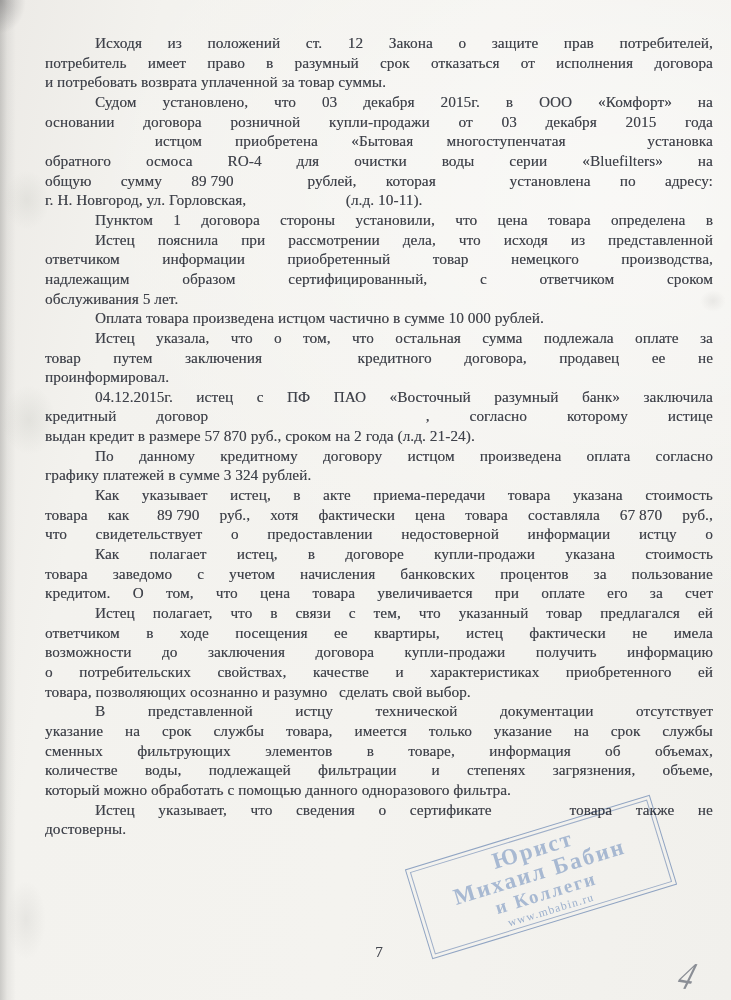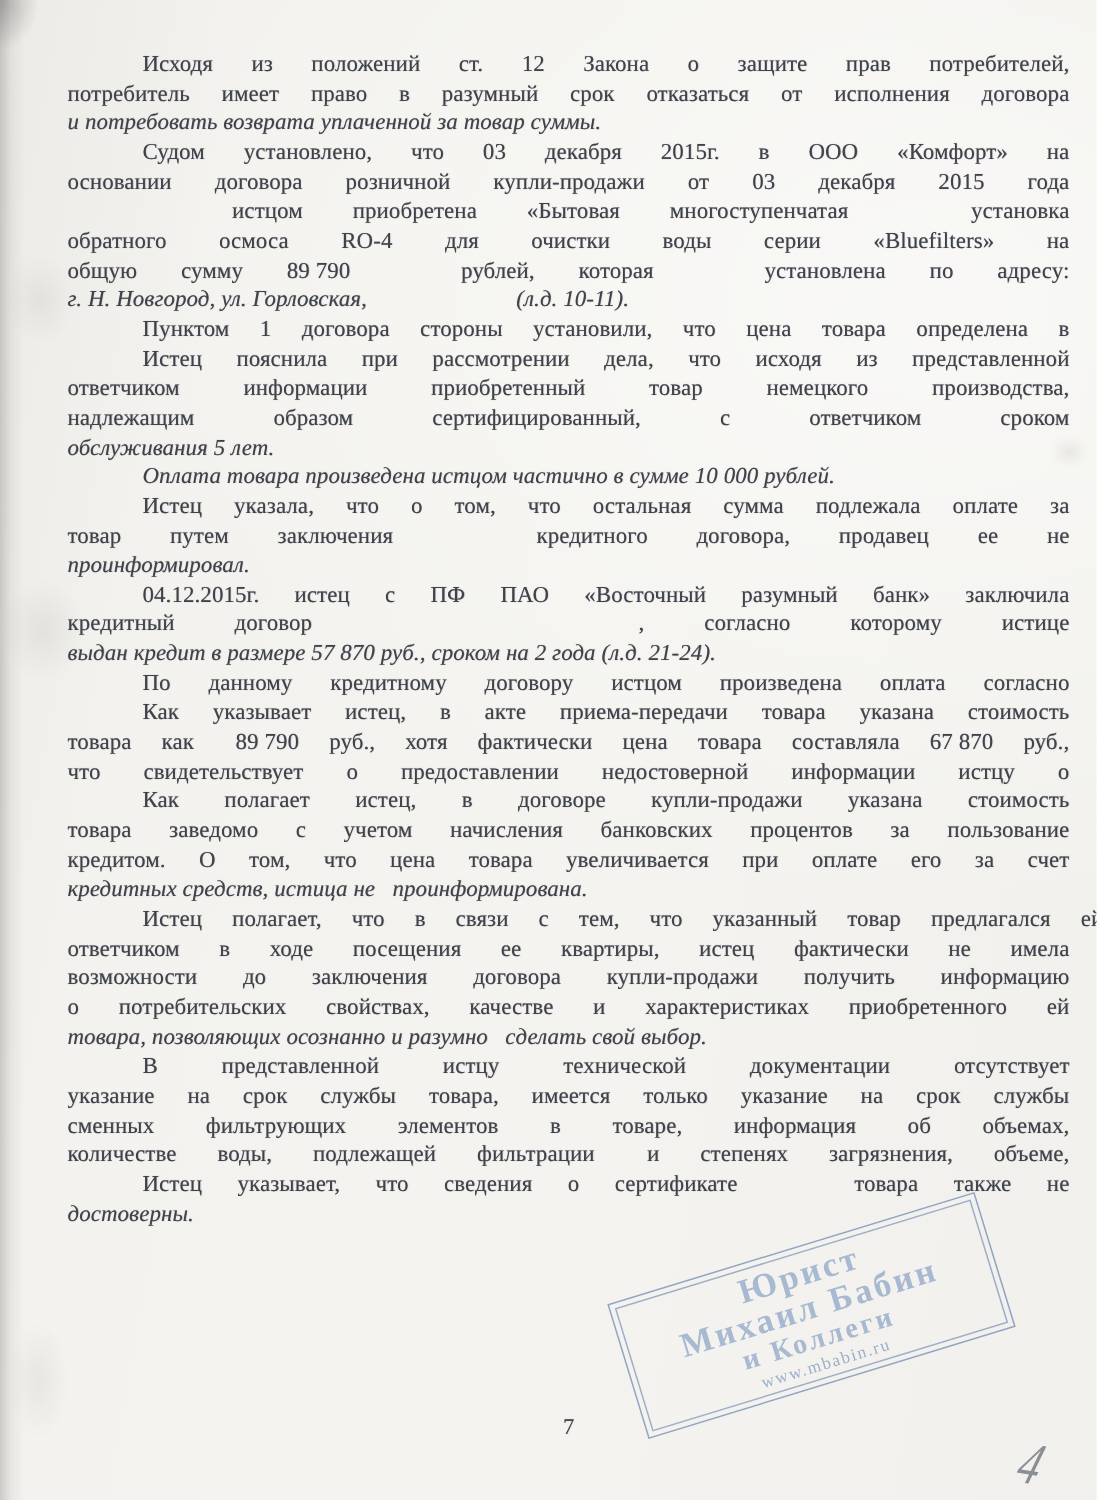--- a/index.html
+++ b/index.html
@@ -46,22 +46,22 @@
     letter-spacing: 0.1px;
     text-shadow: 0.2px 0.2px 0.6px rgba(62,64,72,0.55);
   }
   .para { margin: 0; }
   .line {
     display: flex; justify-content: space-between;
     height: 19.66px; align-items: baseline;
     overflow: visible; white-space: pre;
   }
   .line span { white-space: pre; }
-  .line.indent { padding-left: 50px; gap: 20px; }
-  .line.last { display: block; white-space: pre-wrap; font-style: italic; }
+  .line.indent { padding-left: 50px; }
+  .line.last { display: block; white-space: pre-wrap; }
 
   .page-number {
     position: absolute; left: 45px; top: 944px; width: 668px;
     text-align: center; font-size: 15px; color: #44474f;
     text-shadow: 0.2px 0.2px 0.6px rgba(62,64,72,0.5);
   }
 
   
   .stamp {
     position: absolute; left: 413px; top: 830px; width: 254px; height: 92px;
@@ -133,44 +133,45 @@
       <div class="line"><span>товар</span><span>путем</span><span>заключения</span><span>  </span><span>кредитного</span><span>договора,</span><span>продавец</span><span>ее</span><span>не</span></div>
       <div class="line last">проинформировал.</div>
     </div>
     <div class="para">
       <div class="line indent"><span>04.12.2015г.</span><span>истец</span><span>с</span><span>ПФ</span><span>ПАО</span><span>«Восточный</span><span>разумный</span><span>банк»</span><span>заключила</span></div>
       <div class="line"><span>кредитный</span><span>договор</span><span>         </span><span>,</span><span>согласно</span><span>которому</span><span>истице</span></div>
       <div class="line last">выдан кредит в размере 57&nbsp;870 руб., сроком на 2 года (л.д. 21-24).</div>
     </div>
     <div class="para">
       <div class="line indent"><span>По</span><span>данному</span><span>кредитному</span><span>договору</span><span>истцом</span><span>произведена</span><span>оплата</span><span>согласно</span></div>
+      <div class="line last">графику платежей в сумме 3&nbsp;324 рублей.</div>
     </div>
     <div class="para">
       <div class="line indent"><span>Как</span><span>указывает</span><span>истец,</span><span>в</span><span>акте</span><span>приема-передачи</span><span>товара</span><span>указана</span><span>стоимость</span></div>
       <div class="line"><span>товара</span><span>как </span><span>89&nbsp;790</span><span>руб.,</span><span>хотя</span><span>фактически</span><span>цена</span><span>товара</span><span>составляла</span><span>67&nbsp;870</span><span>руб.,</span></div>
       <div class="line"><span>что</span><span>свидетельствует</span><span>о</span><span>предоставлении</span><span>недостоверной</span><span>информации</span><span>истцу</span><span>о</span></div>
     </div>
     <div class="para">
       <div class="line indent"><span>Как</span><span>полагает</span><span>истец,</span><span>в</span><span>договоре</span><span>купли-продажи</span><span>указана</span><span>стоимость</span></div>
       <div class="line"><span>товара</span><span>заведомо</span><span>с</span><span>учетом</span><span>начисления</span><span>банковских</span><span>процентов</span><span>за</span><span>пользование</span></div>
       <div class="line"><span>кредитом.</span><span>О</span><span>том,</span><span>что</span><span>цена</span><span>товара</span><span>увеличивается</span><span>при</span><span>оплате</span><span>его</span><span>за</span><span>счет</span></div>
-      <div class="line last">кредитных средств, истица не  проинформирована.</div>
     </div>
     <div class="para">
       <div class="line indent"><span>Истец</span><span>полагает,</span><span>что</span><span>в</span><span>связи</span><span>с</span><span>тем,</span><span>что</span><span>указанный</span><span>товар</span><span>предлагался</span><span>ей</span></div>
       <div class="line"><span>ответчиком</span><span>в</span><span>ходе</span><span>посещения</span><span>ее</span><span>квартиры,</span><span>истец</span><span>фактически</span><span>не</span><span>имела</span></div>
       <div class="line"><span>возможности</span><span>до</span><span>заключения</span><span>договора</span><span>купли-продажи</span><span>получить</span><span>информацию</span></div>
       <div class="line"><span>о</span><span>потребительских</span><span>свойствах,</span><span>качестве</span><span>и</span><span>характеристиках</span><span>приобретенного</span><span>ей</span></div>
       <div class="line last">товара, позволяющих осознанно и разумно  сделать свой выбор.</div>
     </div>
     <div class="para">
       <div class="line indent"><span>В</span><span>представленной</span><span>истцу</span><span>технической</span><span>документации</span><span>отсутствует</span></div>
       <div class="line"><span>указание</span><span>на</span><span>срок</span><span>службы</span><span>товара,</span><span>имеется</span><span>только</span><span>указание</span><span>на</span><span>срок</span><span>службы</span></div>
       <div class="line"><span>сменных</span><span>фильтрующих</span><span>элементов</span><span>в</span><span>товаре,</span><span>информация</span><span>об</span><span>объемах,</span></div>
       <div class="line"><span>количестве</span><span>воды,</span><span>подлежащей</span><span>фильтрации </span><span>и</span><span>степенях</span><span>загрязнения,</span><span>объеме,</span></div>
+      <div class="line last">который можно обработать с помощью данного одноразового фильтра.</div>
     </div>
     <div class="para">
       <div class="line indent"><span>Истец</span><span>указывает,</span><span>что</span><span>сведения</span><span>о</span><span>сертификате</span><span>  </span><span>товара</span><span>также</span><span>не</span></div>
       <div class="line last">достоверны.</div>
     </div>
   </div>
 
 <div class="page-number">7</div>
 
 <div class="stamp">

